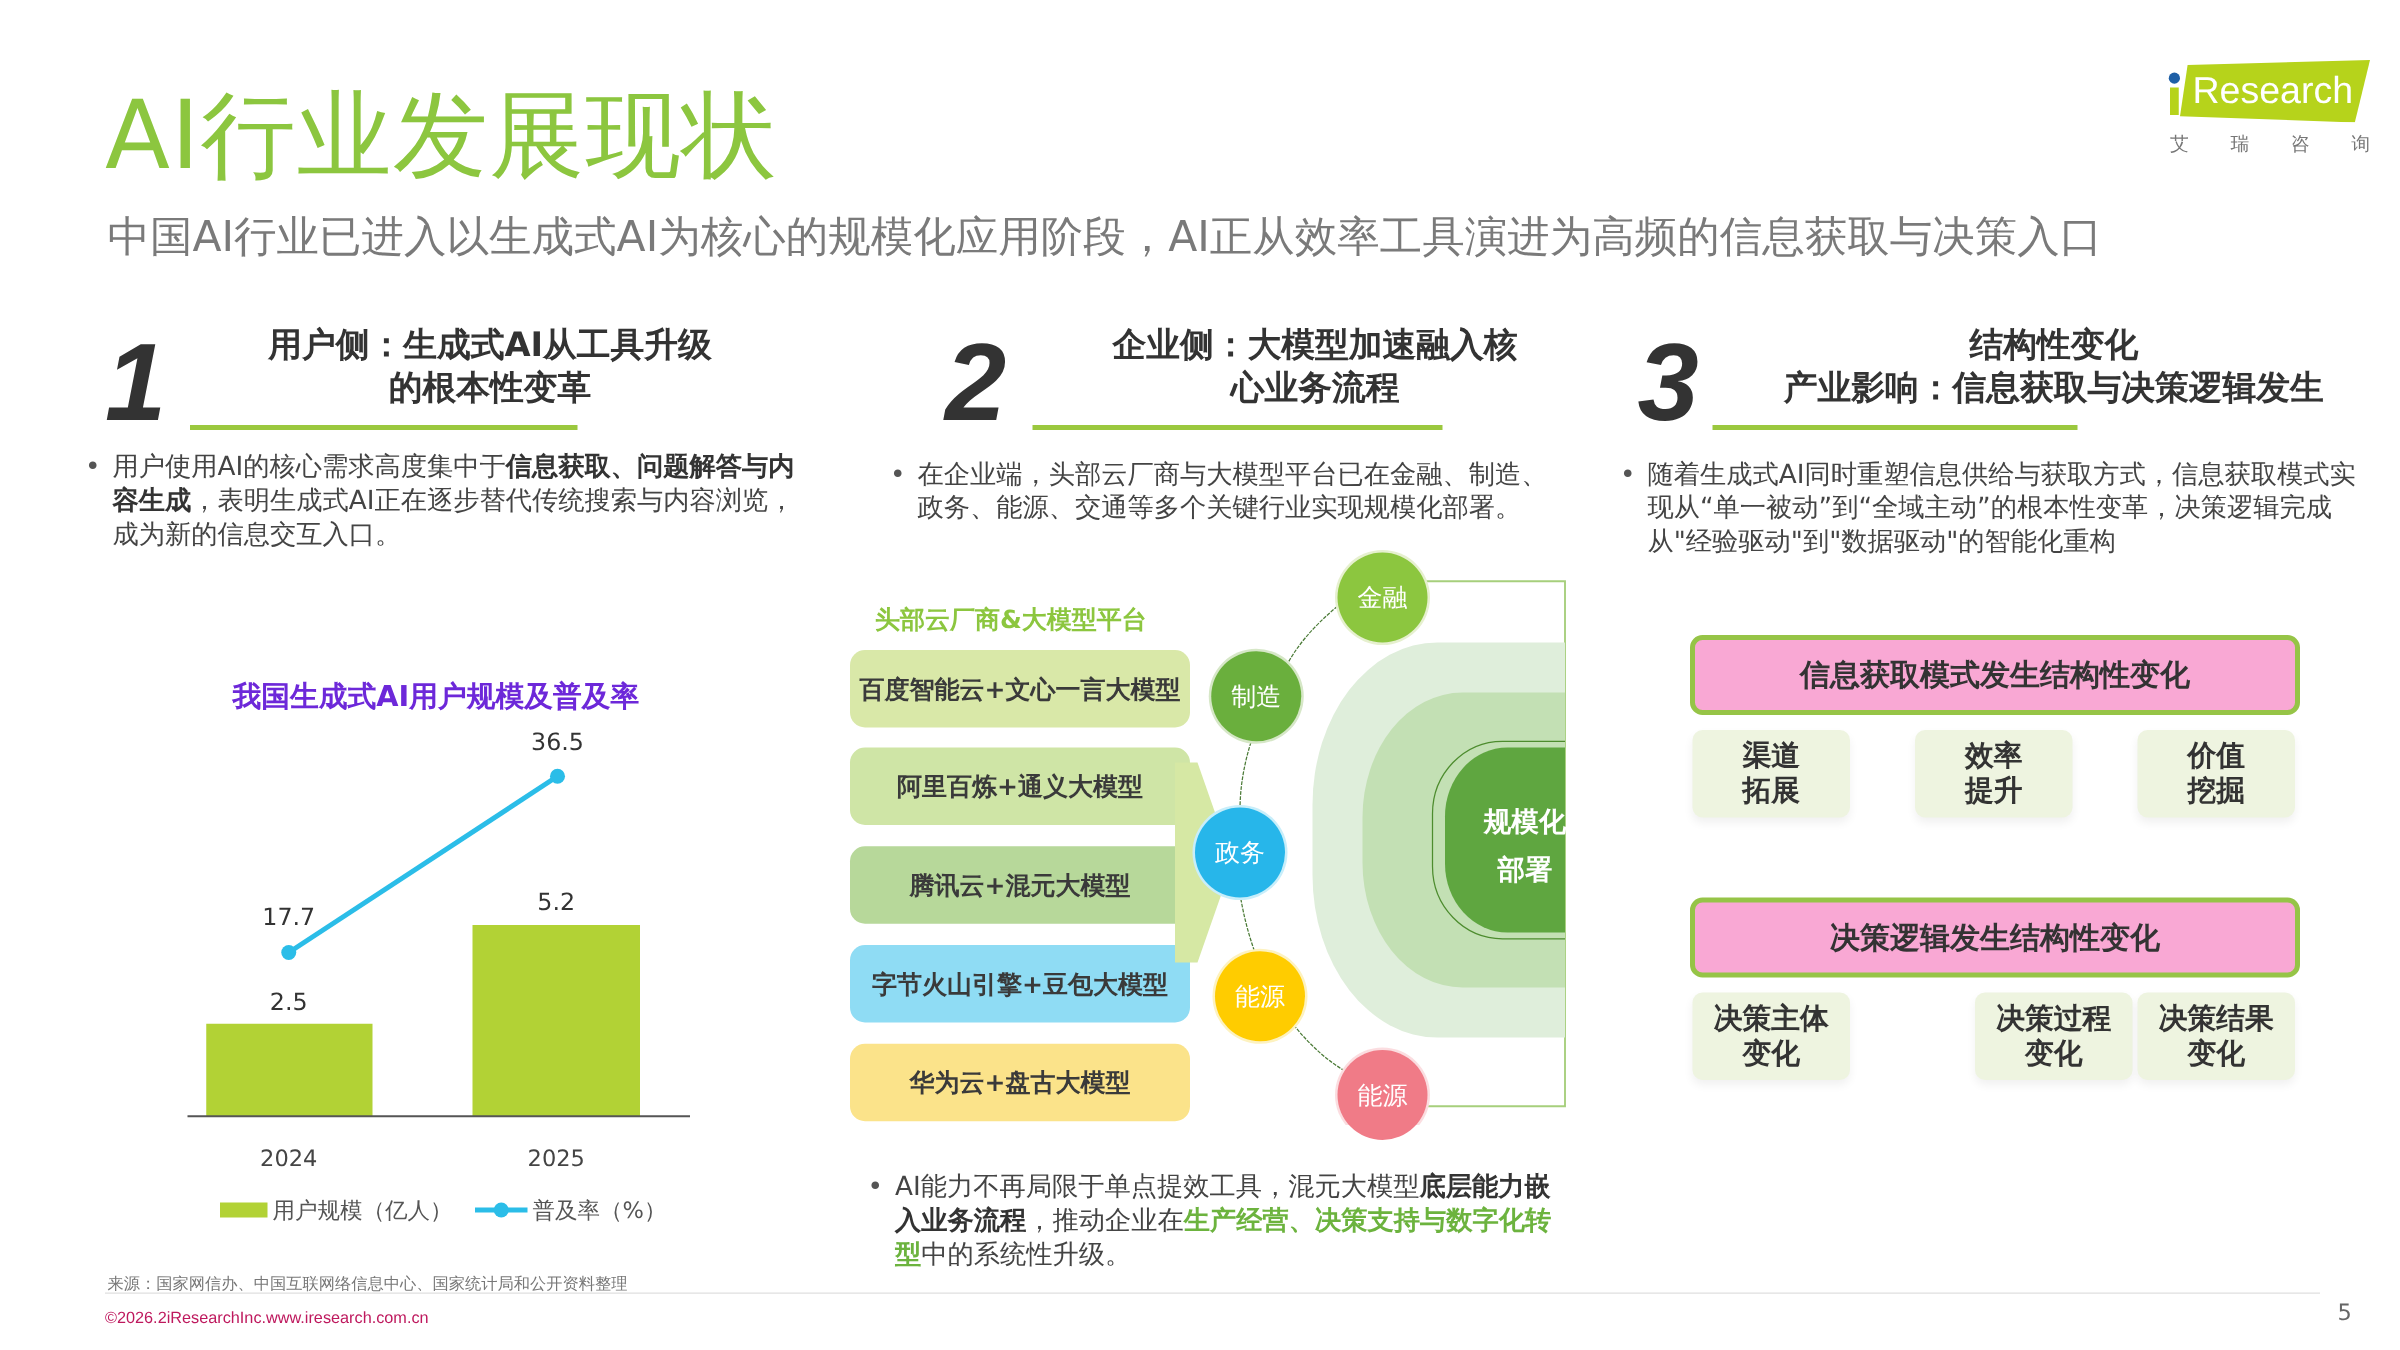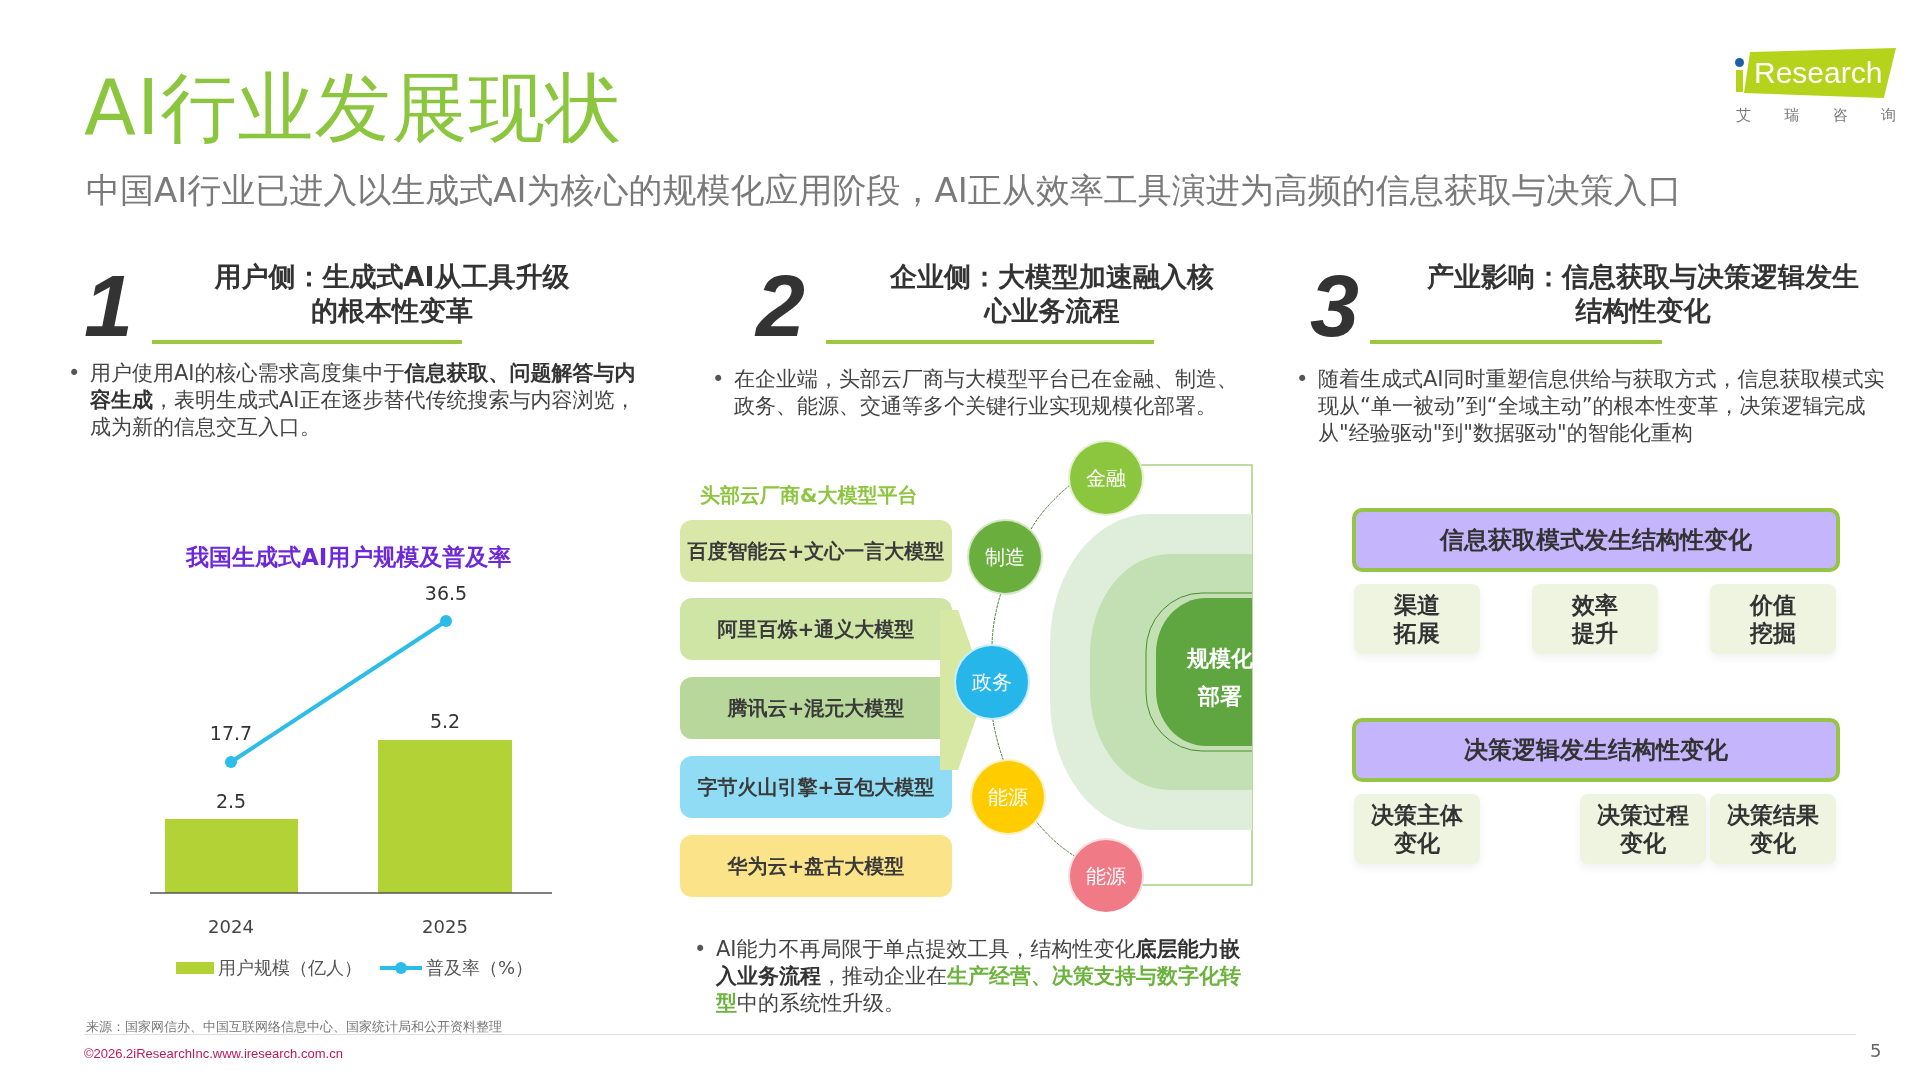--- a/index.html
+++ b/index.html
@@ -41,21 +41,21 @@
   
   .platform-label { left: 700px; top: 482px; font-size: 20px; font-weight: bold; color: #8cc63f; }
   .platform { position: absolute; left: 680px; width: 272px; height: 62px; border-radius: 12px; font-size: 20px; font-weight: bold; color: #3a3a3a;
               display: flex; align-items: center; justify-content: center; }
   .node { position: absolute; width: 72px; height: 72px; border-radius: 50%; color: #fff; font-size: 20px;
           display: flex; align-items: center; justify-content: center; }
   .core-label { font-size: 22px; font-weight: bold; color: #fff; text-align: center; line-height: 38px; }
 
   
   .panel-head { position: absolute; left: 1352px; width: 488px; height: 64px; border: 4px solid #96c447; border-radius: 10px;
-                background: #c4b5fd; display: flex; align-items: center; justify-content: center; font-size: 24px; font-weight: bold; color: #333; }
+                background: #f9a8d4; display: flex; align-items: center; justify-content: center; font-size: 24px; font-weight: bold; color: #333; }
   .panel-item { position: absolute; width: 126px; height: 70px; border-radius: 8px; background: #eef4e0;
                 box-shadow: 0 4px 8px rgba(0,0,0,0.06); display: flex; align-items: center; justify-content: center;
                 text-align: center; font-size: 23px; font-weight: bold; color: #333; line-height: 28px; }
 
   
   .source { left: 86px; top: 1018px; font-size: 13px; color: #777; }
   .footer-line { left: 84px; top: 1034px; width: 1772px; height: 1px; background: #e0e0e0; }
   .copyright { left: 84px; top: 1046px; font-size: 13px; color: #be185d; font-family: "Liberation Sans", sans-serif; }
   .page-num { left: 1870px; top: 1040px; font-size: 18px; color: #666; }
 </style>
@@ -180,28 +180,28 @@
 <div class="node" style="left:1070px; top:840px; background:#f07b87;">
     <span>能源</span>
   </div>
 
 <div class="abs core-label" style="left:1170px; top:640px; width:100px;">
   <div>规模化</div>
   <div>部署</div>
 </div>
 
 <ul class="abs bullets" style="left:694px; top:936px; width:550px;">
-  <li><span>AI能力不再局限于单点提效工具，结构性变化</span><b>底层能力嵌入业务流程</b><span>，推动企业在</span><span class="g">生产经营、决策支持与数字化转型</span><span>中的系统性升级。</span></li>
+  <li><span>AI能力不再局限于单点提效工具，混元大模型</span><b>底层能力嵌入业务流程</b><span>，推动企业在</span><span class="g">生产经营、决策支持与数字化转型</span><span>中的系统性升级。</span></li>
 </ul>
 
 <div class="abs" style="left:1310px; top:258px; width:580px;">
   <div class="abs sec-num" style="left:0; top:4px;">3</div>
   <div class="abs sec-title" style="left:88px; top:2px; width:490px;">
+    <div>结构性变化</div>
     <div>产业影响：信息获取与决策逻辑发生</div>
-    <div>结构性变化</div>
   </div>
   <div class="abs sec-underline" style="left:60px; top:82px; width:292px;"></div>
 </div>
 <ul class="abs bullets" style="left:1296px; top:366px; width:594px;">
   <li><span>随着生成式AI同时重塑信息供给与获取方式，信息获取模式实现从“单一被动”到“全域主动”的根本性变革，决策逻辑完成从"经验驱动"到"数据驱动"的智能化重构</span></li>
 </ul>
 
 <div class="panel-head" style="top:508px;">
     <span>信息获取模式发生结构性变化</span>
   </div>

